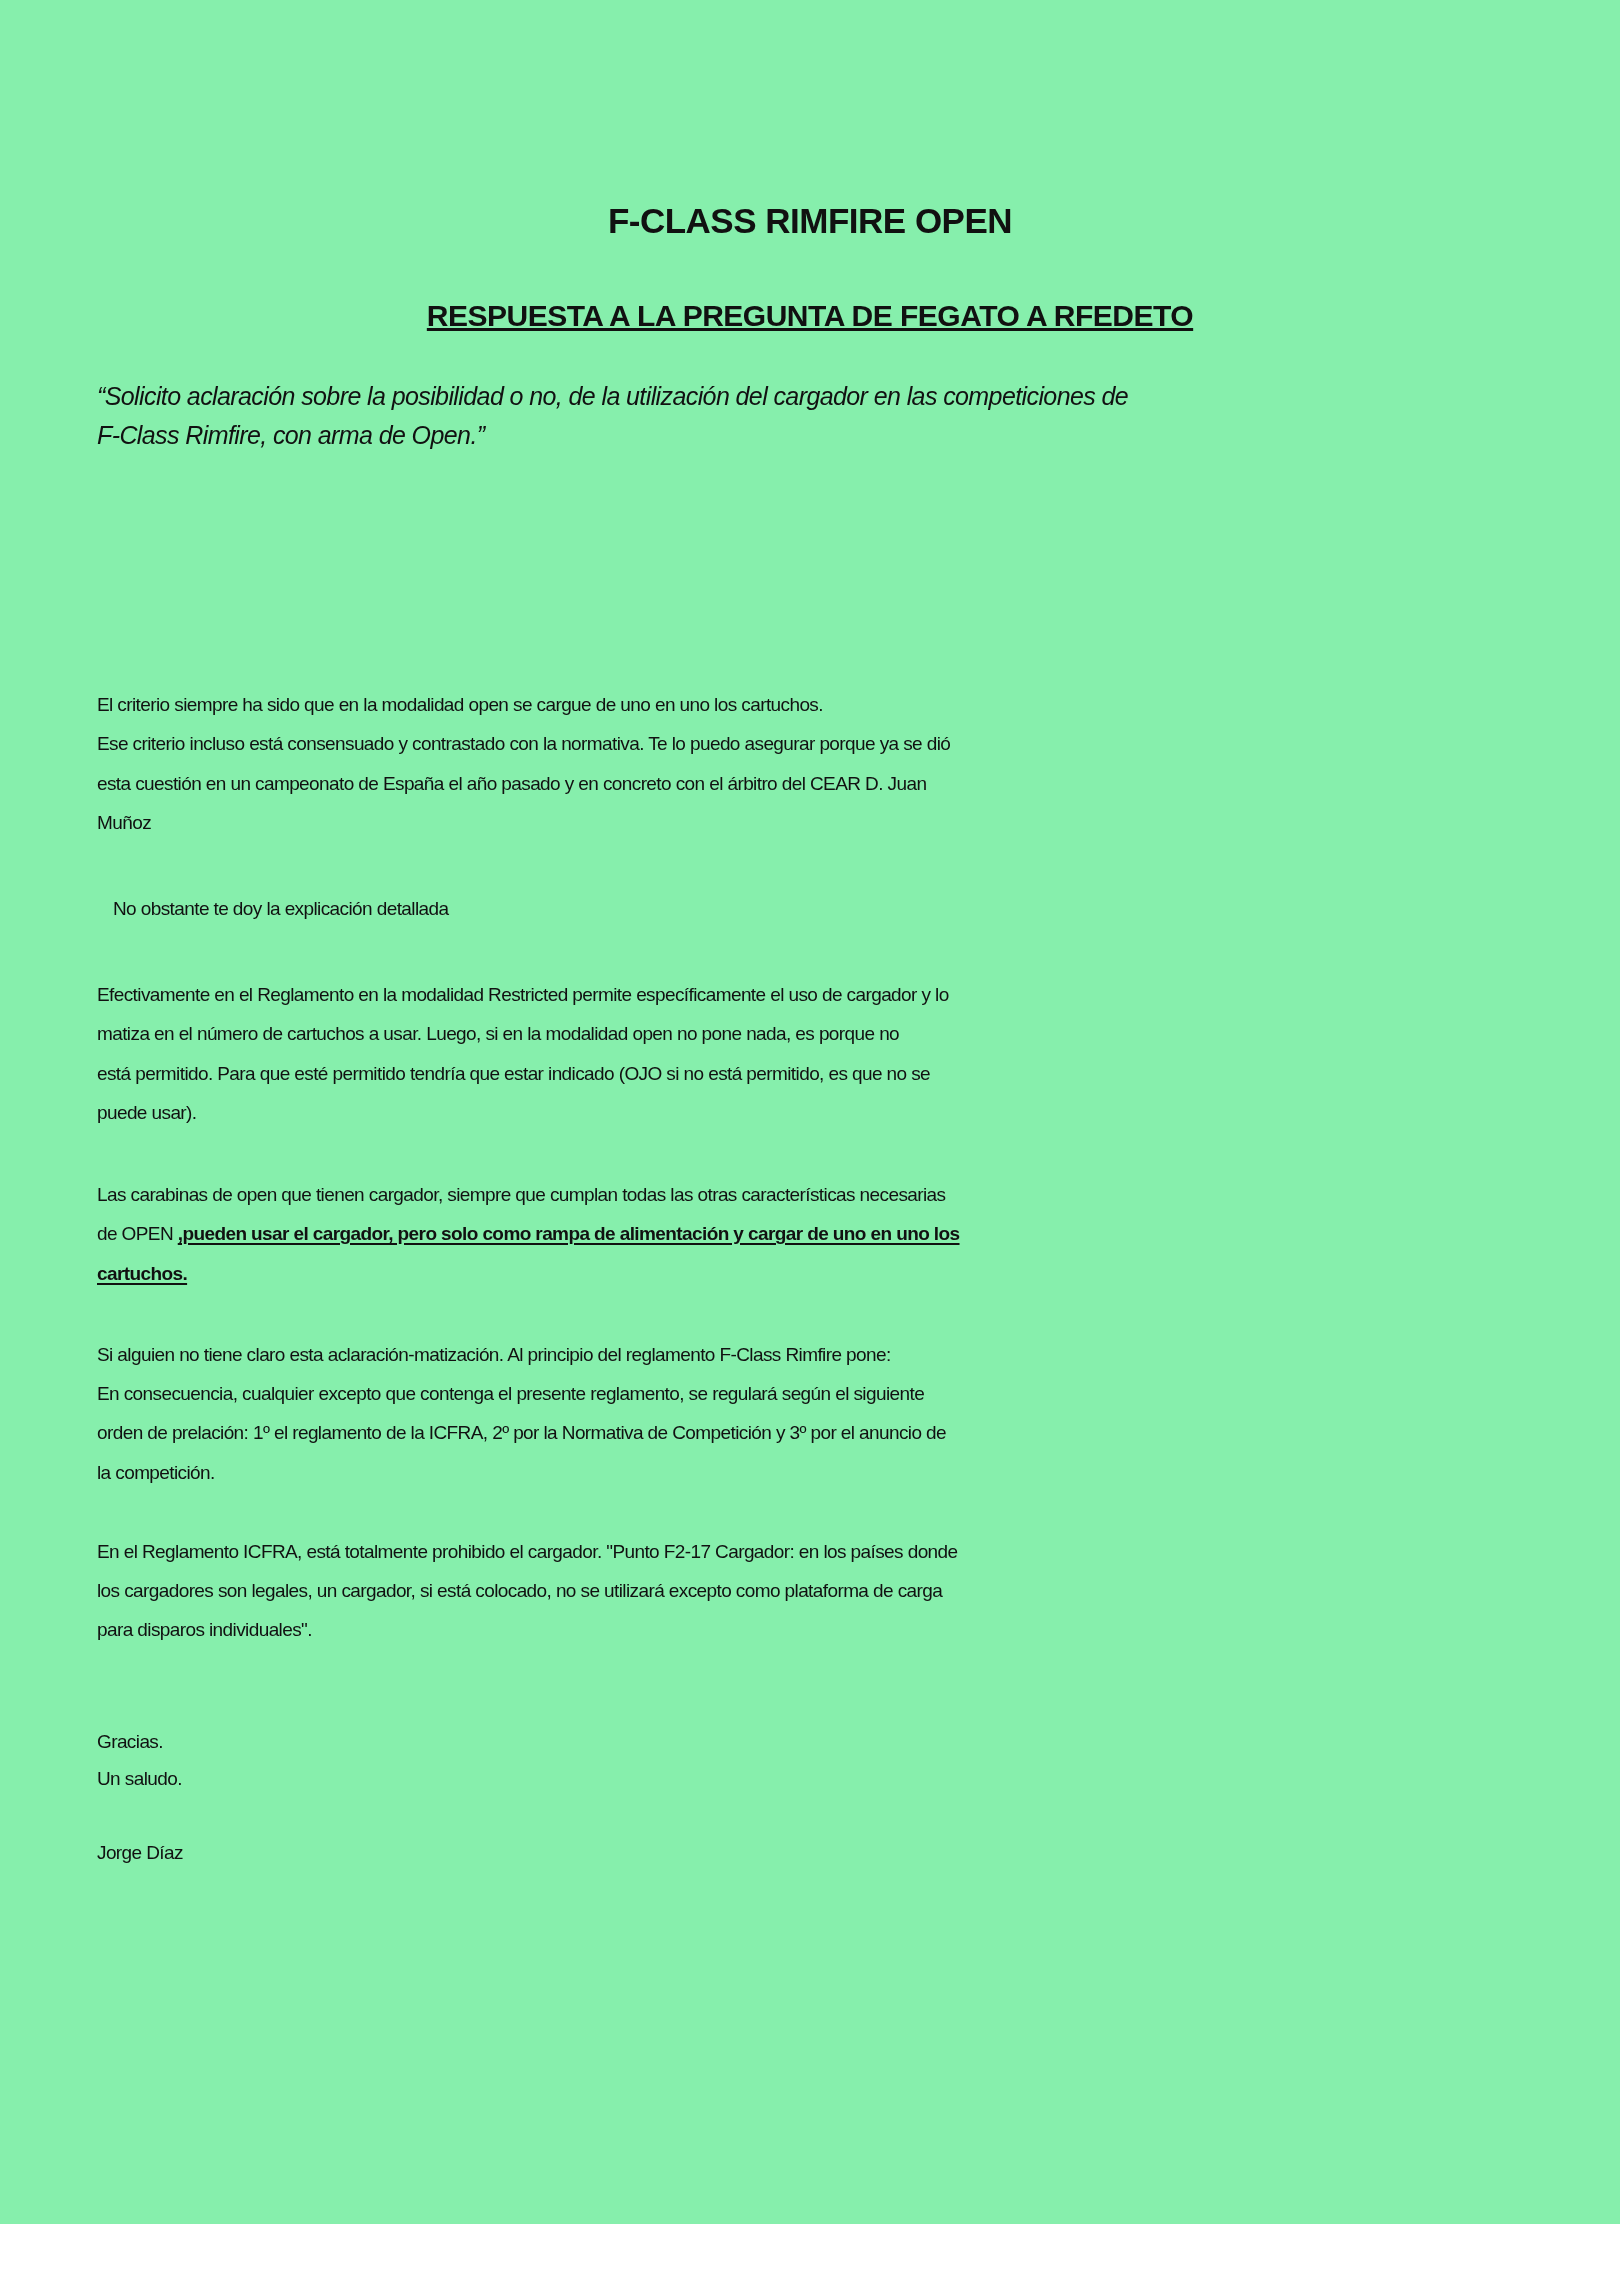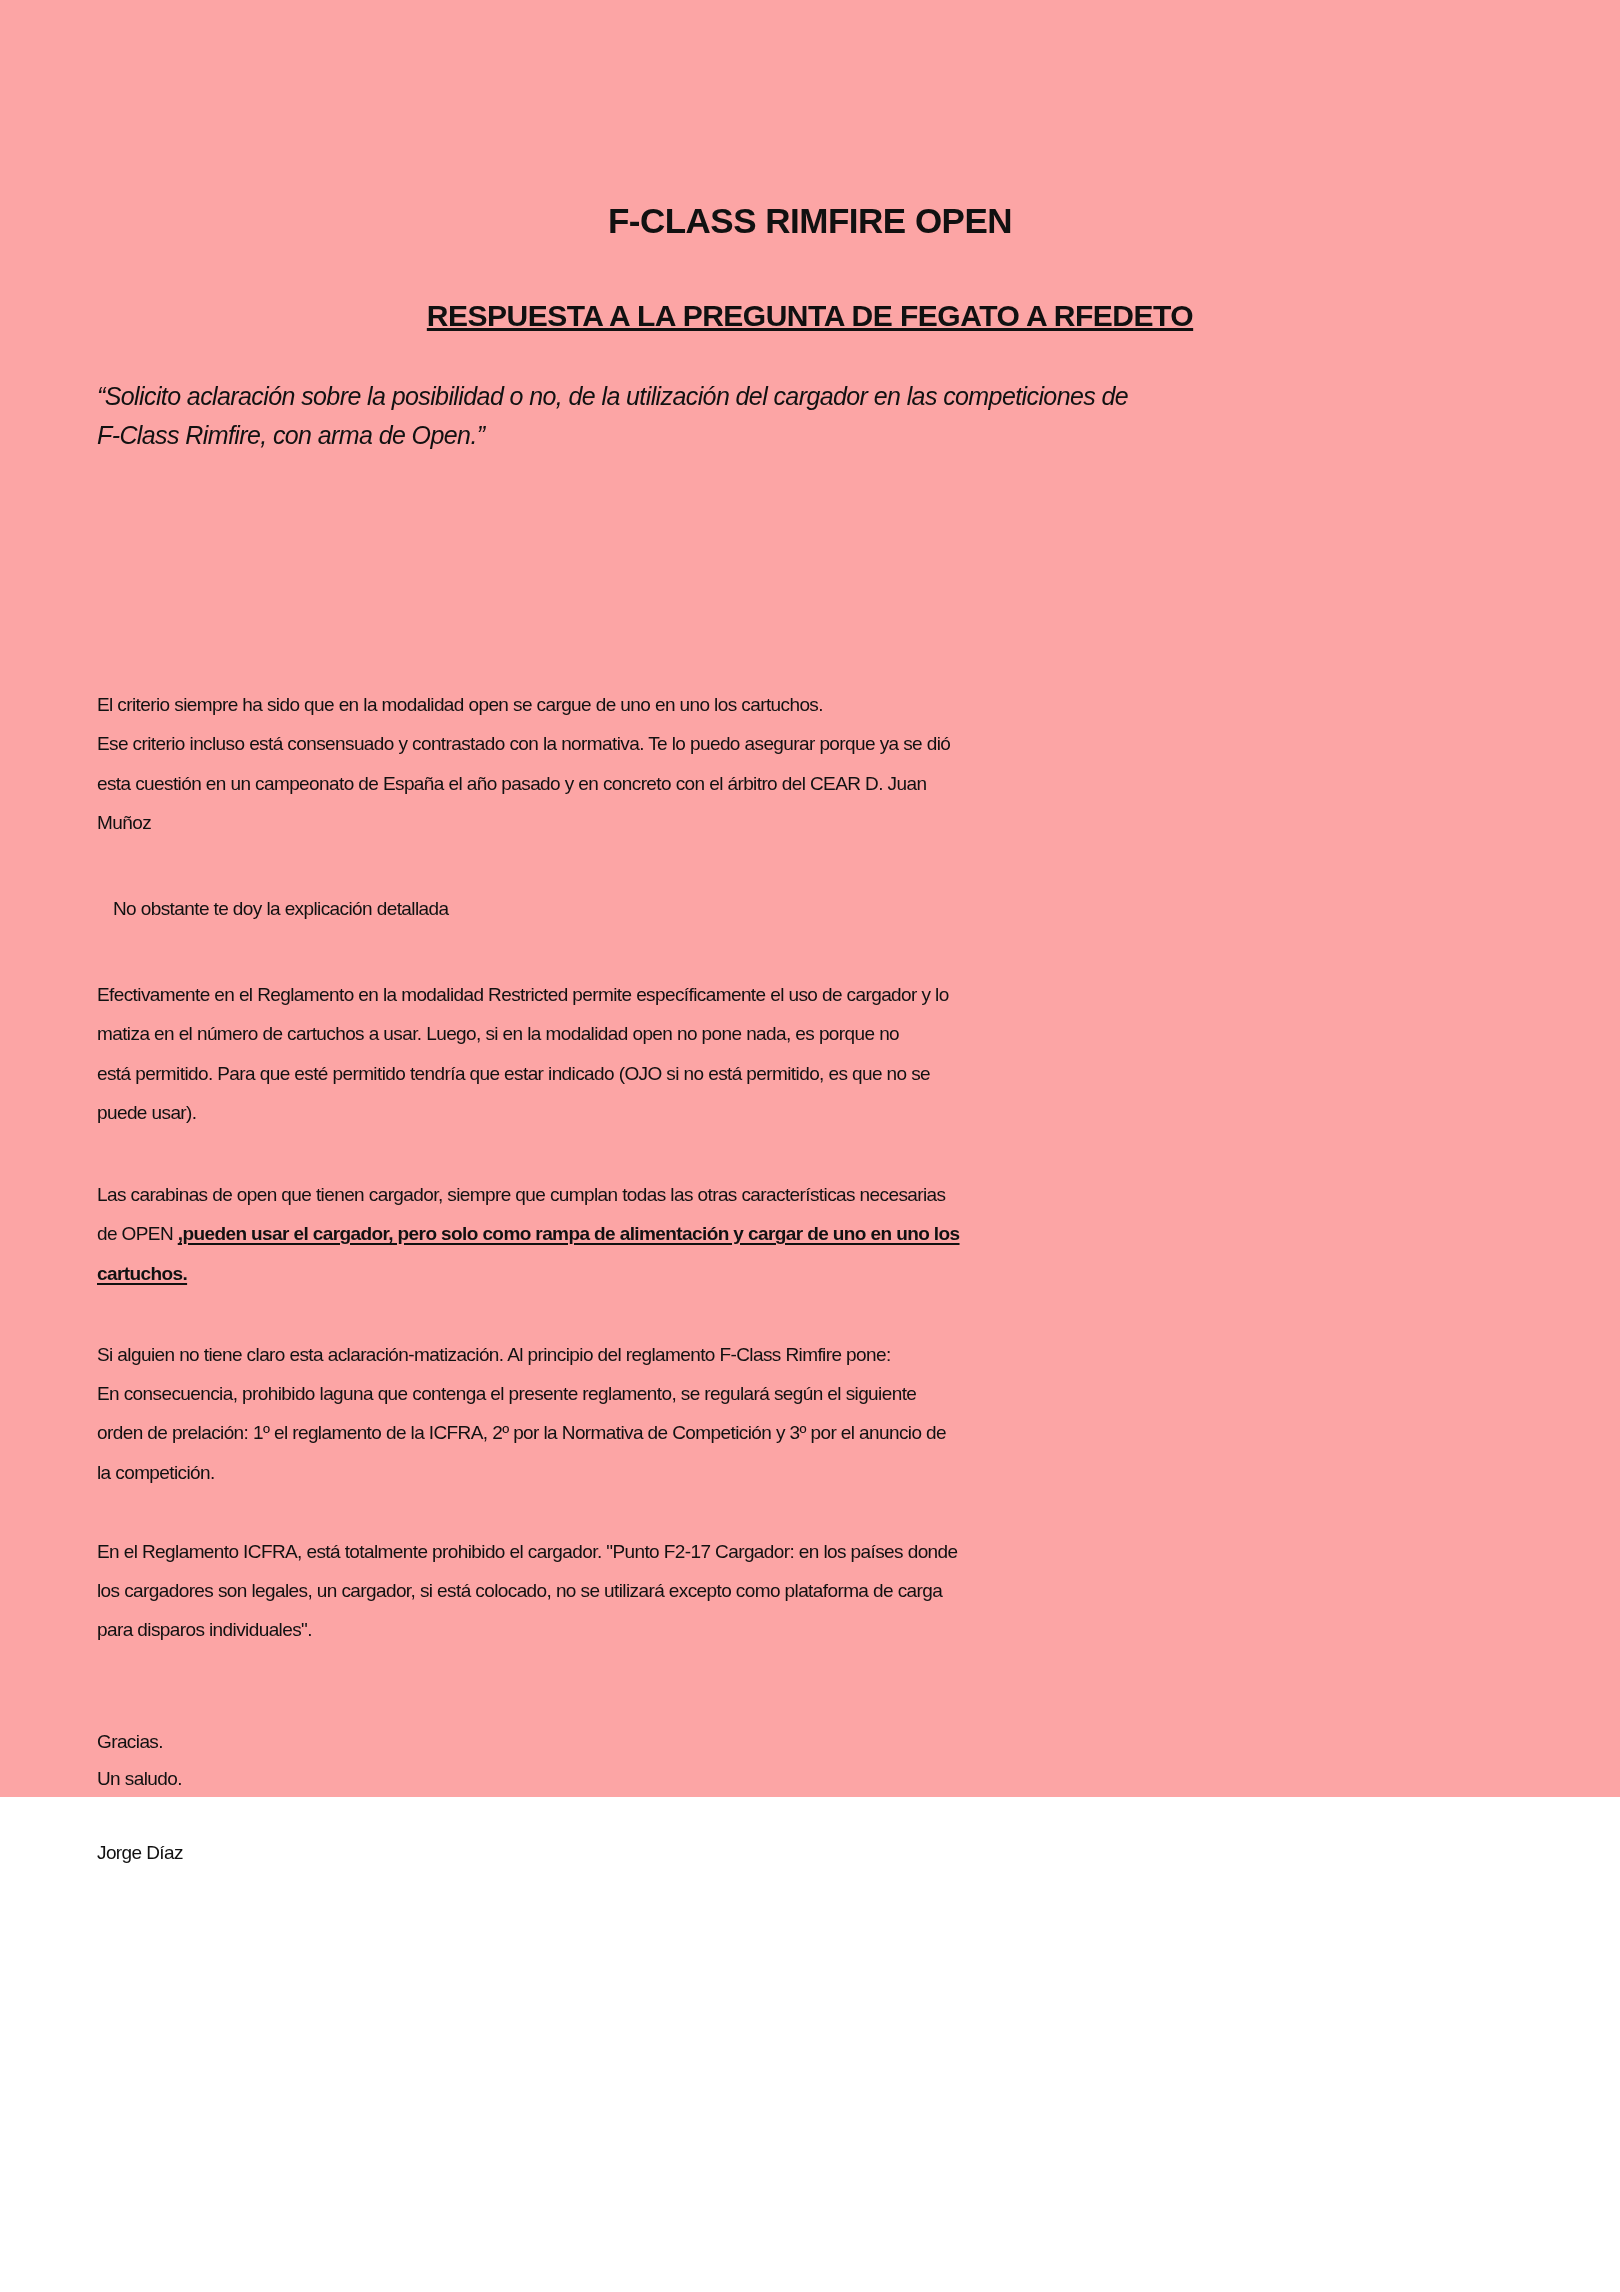--- a/index.html
+++ b/index.html
@@ -11,22 +11,22 @@
       width: 1620px;
       height: 2293px;
       position: relative;
       overflow: hidden;
       font-family: "Liberation Sans", "DejaVu Sans", sans-serif;
       color: #111111;
     }
     .page {
       position: absolute;
       left: 0; top: 0;
-      width: 1620px; height: 1797px;
-      background: #fca5a5;
+      width: 1620px; height: 2224px;
+      background: #86efac;
     }
     .title {
       position: absolute;
       left: 0; width: 1620px;
       text-align: center;
       font-weight: bold;
       color: #111;
       white-space: nowrap;
     }
     .t1 { top: 201px; font-size: 35px; letter-spacing: -0.5px; }
@@ -91,21 +91,21 @@
     <div class="line" style="top:1214px;">
       <span>de OPEN </span><span class="emph">,pueden usar el cargador, pero solo como rampa de alimentación y cargar de uno en uno los</span>
     </div>
     <div class="line" style="top:1254px;">
       <span class="emph">cartuchos.</span>
     </div>
   </div>
 
   <div>
     <div class="line" style="top:1335px;">Si alguien no tiene claro esta aclaración-matización. Al principio del reglamento F-Class Rimfire pone:</div>
-    <div class="line" style="top:1374px;">En consecuencia, prohibido laguna que contenga el presente reglamento, se regulará según el siguiente</div>
+    <div class="line" style="top:1374px;">En consecuencia, cualquier excepto que contenga el presente reglamento, se regulará según el siguiente</div>
     <div class="line" style="top:1413px;">orden de prelación: 1º el reglamento de la ICFRA, 2º por la Normativa de Competición y 3º por el anuncio de</div>
     <div class="line" style="top:1453px;">la competición.</div>
   </div>
 
   <div>
     <div class="line" style="top:1532px;">En el Reglamento ICFRA, está totalmente prohibido el cargador. "Punto F2-17 Cargador: en los países donde</div>
     <div class="line" style="top:1571px;">los cargadores son legales, un cargador, si está colocado, no se utilizará excepto como plataforma de carga</div>
     <div class="line" style="top:1610px;">para disparos individuales".</div>
   </div>
 

